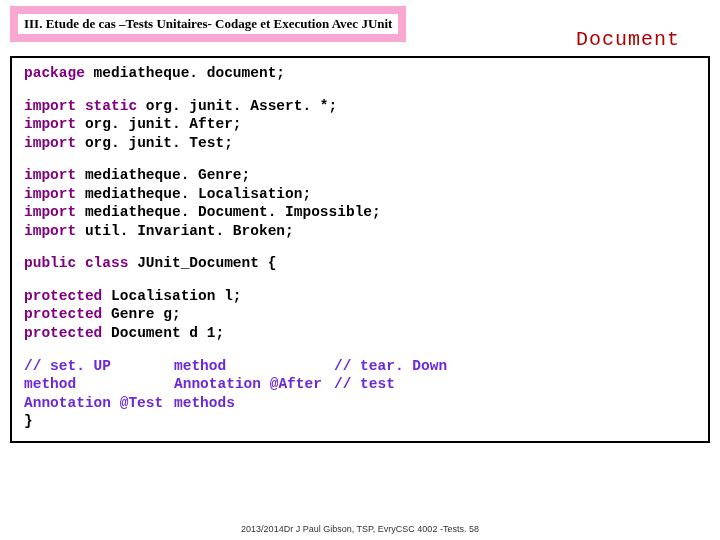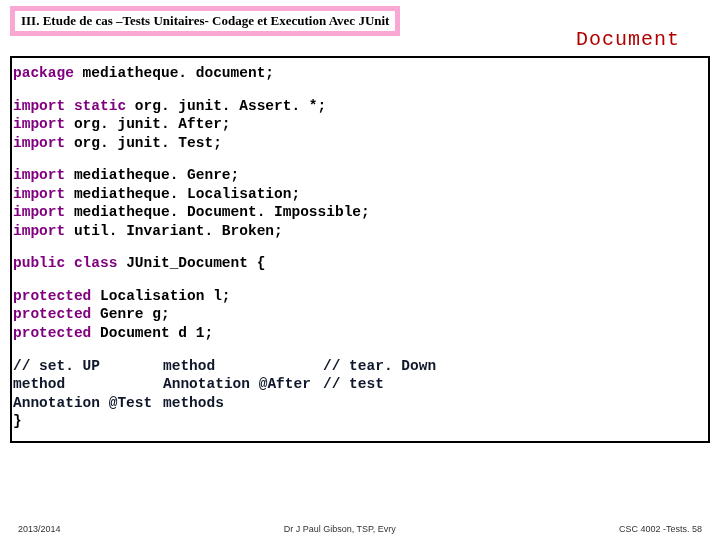--- a/index.html
+++ b/index.html
@@ -13,21 +13,21 @@
     box-sizing: border-box;
   }
   .slide {
     width: 720px;
     height: 540px;
     position: relative;
     box-sizing: border-box;
     padding: 6px 10px 0 10px;
   }
   .title-box {
-    border: 5px solid #f9a8d4;
+    border: 8px solid #f9a8d4;
     display: inline-block;
     padding: 2px 6px;
     font-family: "Times New Roman", serif;
     font-weight: bold;
     font-size: 13px;
   }
   .doc-label {
     position: absolute;
     top: 28px;
     right: 40px;
@@ -35,44 +35,44 @@
     font-size: 20px;
     color: #b00000;
     letter-spacing: 1px;
   }
   .code-box {
     position: absolute;
     top: 56px;
     left: 10px;
     right: 10px;
     border: 2px solid #000;
-    padding: 6px 8px 10px 1px;
+    padding: 6px 8px 10px 12px;
     font-family: "Courier New", monospace;
     font-size: 14.5px;
     line-height: 1.28;
   }
   .kw-purple { color: #800080; font-weight: bold; }
-  .kw-orange { color: #0f172a; font-weight: bold; }
+  .kw-orange { color: #6d28d9; font-weight: bold; }
   .plain   { color: #000; }
   .plainb  { color: #000; font-weight: bold; }
   .op      { color: #000; font-weight: bold; }
   .grid3 {
     display: grid;
     grid-template-columns: 150px 160px 1fr;
   }
   .footer {
     position: absolute;
     bottom: 6px;
     left: 0;
     right: 0;
     font-family: Arial, sans-serif;
     font-size: 9px;
     color: #333;
     display: flex;
-    justify-content: space-between;
+    justify-content: center;
     padding: 0 18px;
   }
   .block { margin: 0; white-space: pre; }
   .spacer { height: 14px; }
 </style>
 </head>
 <body>
 
 <div class="slide">
   <div class="title-box">III. Etude de cas –Tests Unitaires- Codage et Execution Avec JUnit</div>

